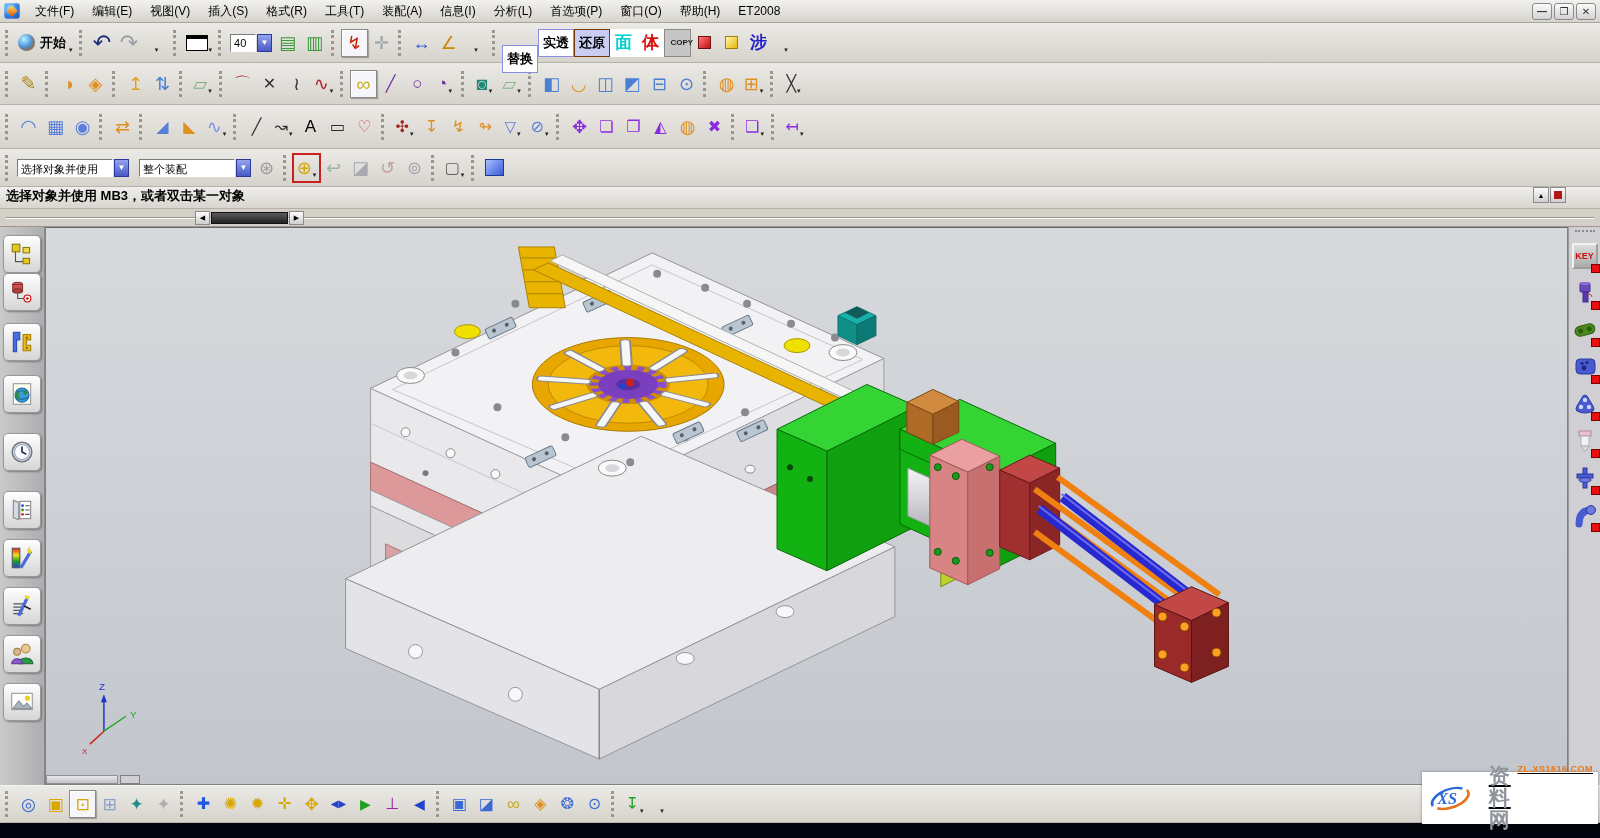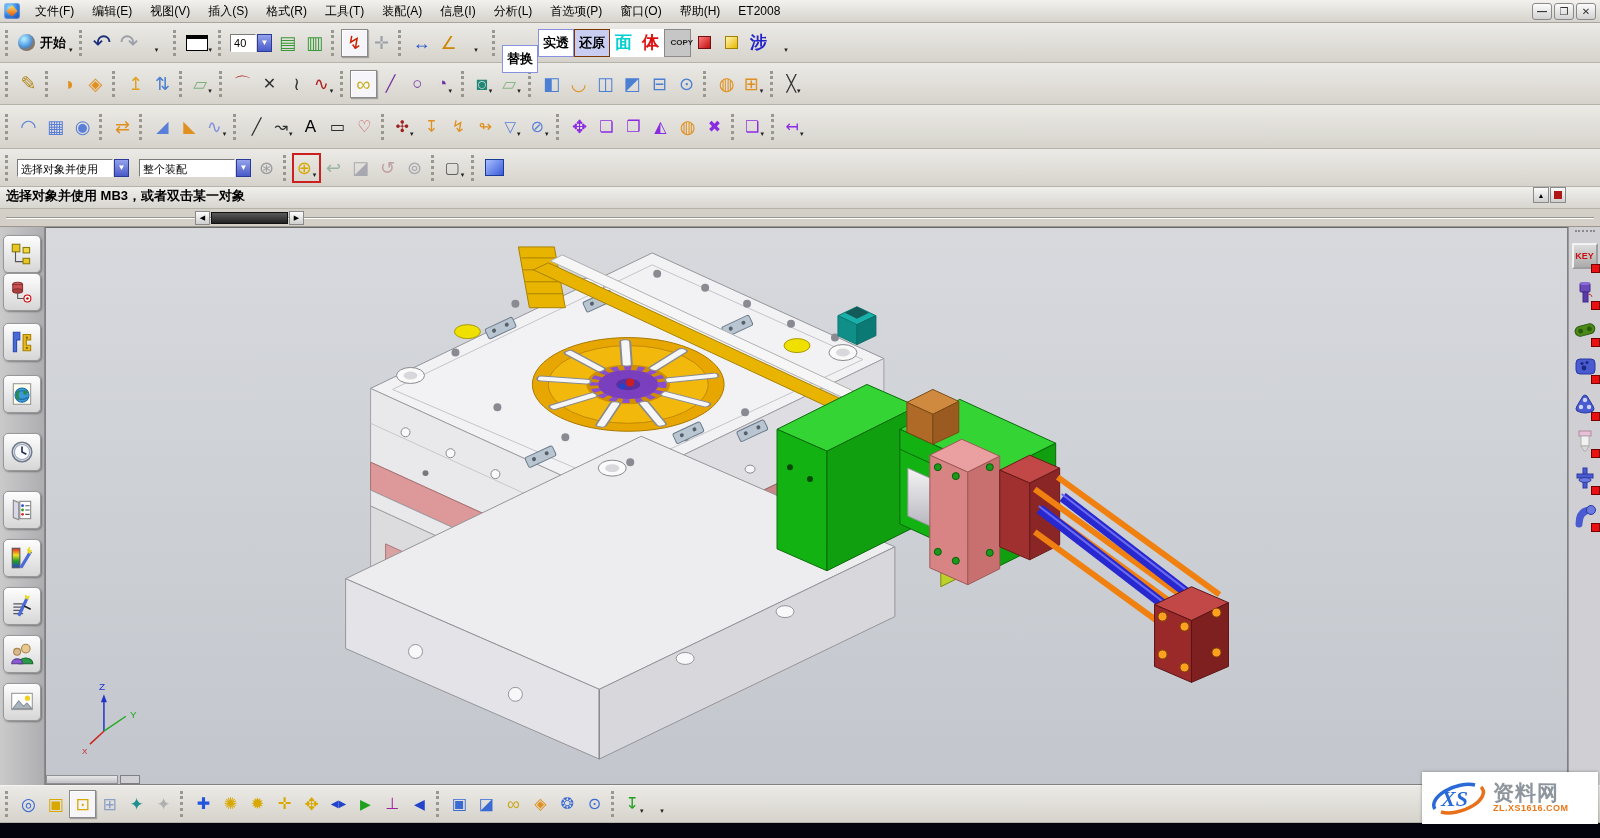--- a/index.html
+++ b/index.html
@@ -60,21 +60,21 @@
   .hthumb { position:absolute; left:74px; bottom:0; width:20px; height:9px; background:#d0d0d4; border:1px solid #808084; }
   .rightbar { width:32px; background:#d0d0d4; border-left:1px solid #9a9a9a; padding-top:3px; }
   .rb-handle { width:20px; height:4px; margin:0 auto 4px; border-top:2px dotted #8a8a8a; }
   .pitem { width:27px; height:30px; margin:7px auto 0; position:relative; display:flex; align-items:center; justify-content:center; }
   .badge { position:absolute; right:-2px; bottom:-2px; width:9px; height:9px; background:#e81010; border:1px solid #7a0000; }
   .keytile { width:26px; height:26px; background:linear-gradient(#dcdcdc,#ababab); border:2px outset #f2f2f2; color:#cc1010; font-weight:bold; font-size:9px; display:flex; align-items:center; justify-content:center; font-family:"Liberation Sans",sans-serif; }
 
   
   .darkstrip { height:15px; background:#04040e; }
   .wm { position:absolute; right:2px; bottom:14px; width:176px; height:52px; background:#fff; display:flex; align-items:center; padding:2px 5px; box-shadow:0 0 3px rgba(0,0,0,.35); z-index:9; }
-  .wm-text { display:flex; flex-direction:column; line-height:1.05; margin-left:4px; }
+  .wm-text { display:flex; flex-direction:row; line-height:1.05; margin-left:16px;text-decoration:underline; }
   .wm-name { font-size:21px; font-weight:bold; color:#8e959d; letter-spacing:1px; }
   .wm-url { font-size:9px; font-weight:bold; color:#e87818; letter-spacing:.5px; }
 </style>
 </head>
 <body>
 
 <div class="titlebar">
   <span class="appicon"></span>
   <span class="menu">文件(F)</span>
   <span class="menu">编辑(E)</span>

